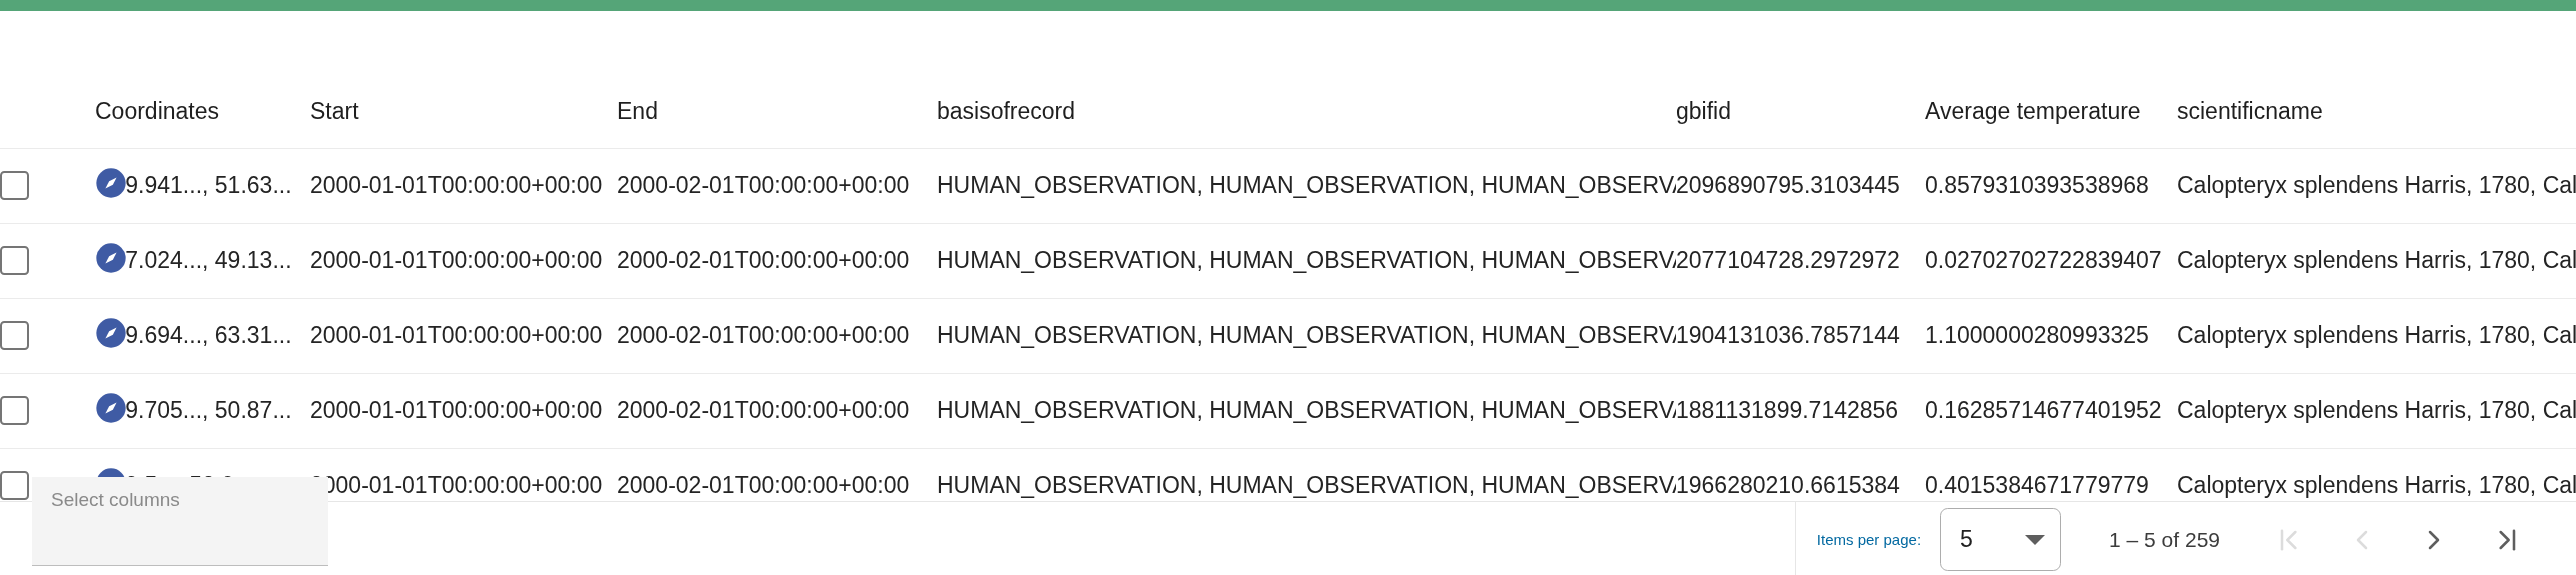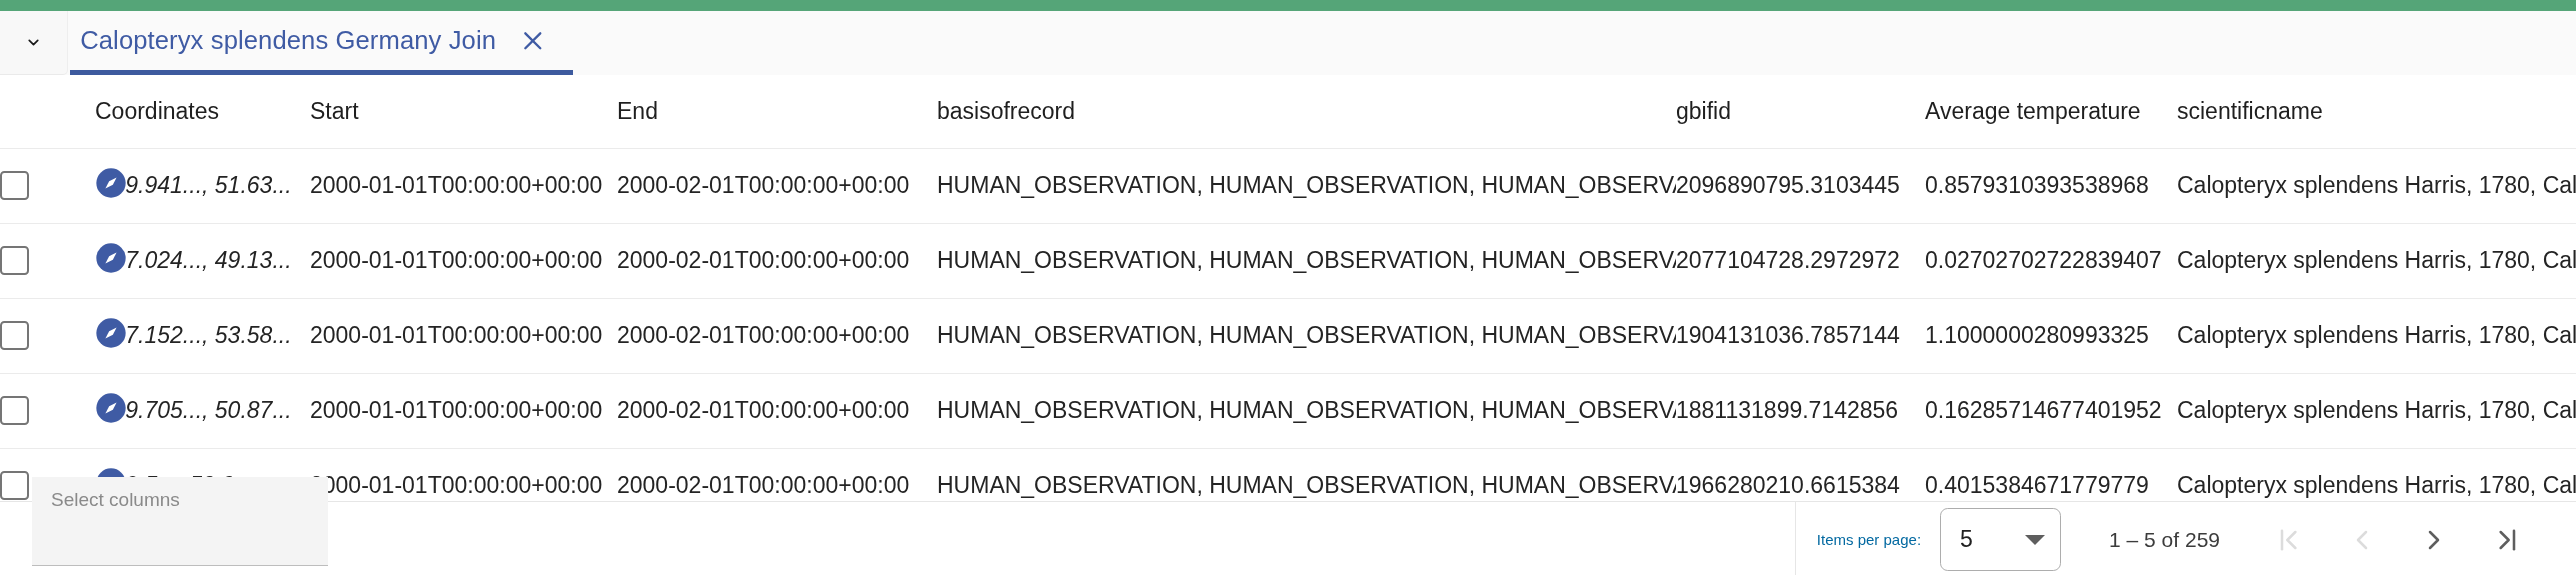--- a/index.html
+++ b/index.html
@@ -151,21 +151,20 @@
     border-radius: 4.3px;
     background: #ffffff;
     cursor: pointer;
     display: block;
   }
 
   
   .coord-cell {
     display: flex;
     align-items: center;
-    font-style: italic;
   }
   .compass-icon {
     width: 32px;
     height: 32px;
     flex: 0 0 auto;
     display: block;
     margin-right: -1.7px;
     margin-top: -5.1px;
     cursor: pointer;
   }
@@ -276,36 +275,20 @@
   .pg-btn.disabled { cursor: default; }
   .pg-btn svg { display: block; }
 </style>
 </head>
 <body>
 
 <div id="app">
 
   <div class="top-bar"></div>
 
-  <div class="tab-strip">
-
-    <div class="expand-box">
-      <svg class="chevron-down" viewBox="0 0 24 24">
-        <path d="M6 9 L12 15 L18 9" fill="none" stroke="#1a1a1a" stroke-width="2.4" stroke-linecap="round" stroke-linejoin="round"></path>
-      </svg>
-    </div>
-
-    <div class="tab-item">
-      <span class="tab-label">Calopteryx splendens Germany Join</span>
-      <svg class="tab-close" viewBox="0 0 24 24">
-        <path d="M5 5 L19 19 M19 5 L5 19" fill="none" stroke="#3f5ba4" stroke-width="2.2" stroke-linecap="round"></path>
-      </svg>
-    </div>
-
-  </div>
 
   <div class="table-wrap">
     <table class="data-table">
       <thead>
         <tr>
           <th class="col-check cell-pad-check"></th>
           <th class="col-coord">Coordinates</th>
           <th class="col-start">Start</th>
           <th class="col-end">End</th>
           <th class="col-basis">basisofrecord</th>
@@ -361,21 +344,21 @@
         <tr>
           <td class="col-check cell-pad-check">
             <span class="checkbox"></span>
           </td>
           <td class="col-coord">
             <span class="coord-cell">
               <svg class="compass-icon" viewBox="0 0 24 24">
                 <circle cx="12" cy="12" r="11" fill="#3f5ba4"></circle>
                 <path d="M16.2 7.8 L10.6 10.6 L7.8 16.2 L13.4 13.4 Z" fill="#ffffff"></path>
               </svg>
-              <span class="coord-text">7.152..., 53.58...</span>
+              <span class="coord-text">9.694..., 63.31...</span>
             </span>
           </td>
           <td class="col-start">2000-01-01T00:00:00+00:00</td>
           <td class="col-end">2000-02-01T00:00:00+00:00</td>
           <td class="col-basis">HUMAN_OBSERVATION, HUMAN_OBSERVATION, HUMAN_OBSERVATION</td>
           <td class="col-gbif">1904131036.7857144</td>
           <td class="col-temp">1.1000000280993325</td>
           <td class="col-sci">Calopteryx splendens Harris, 1780, Calopteryx splendens Harris, 1780</td>
         </tr>
 

